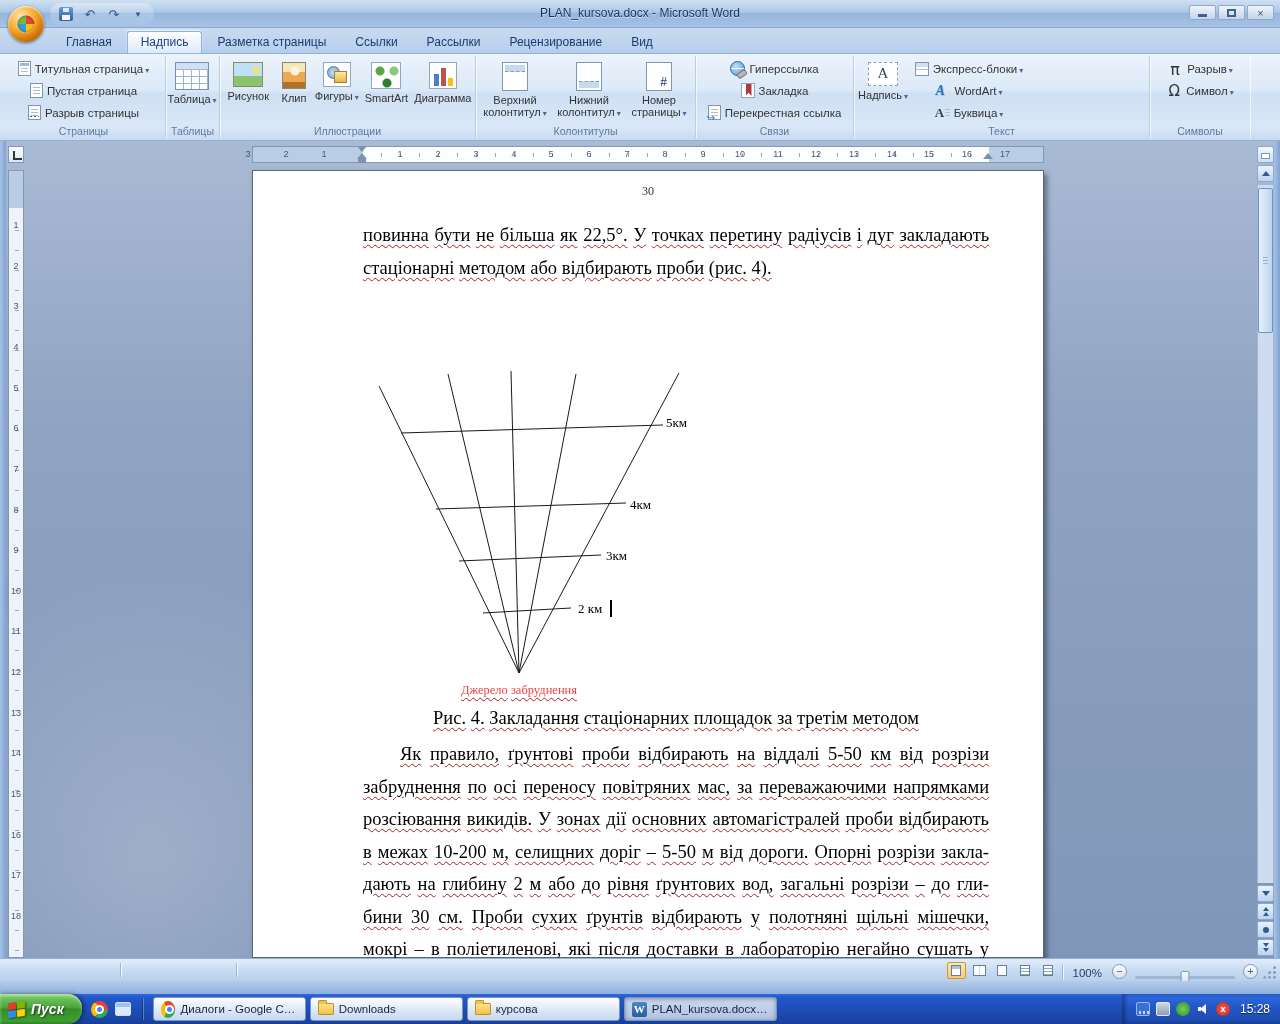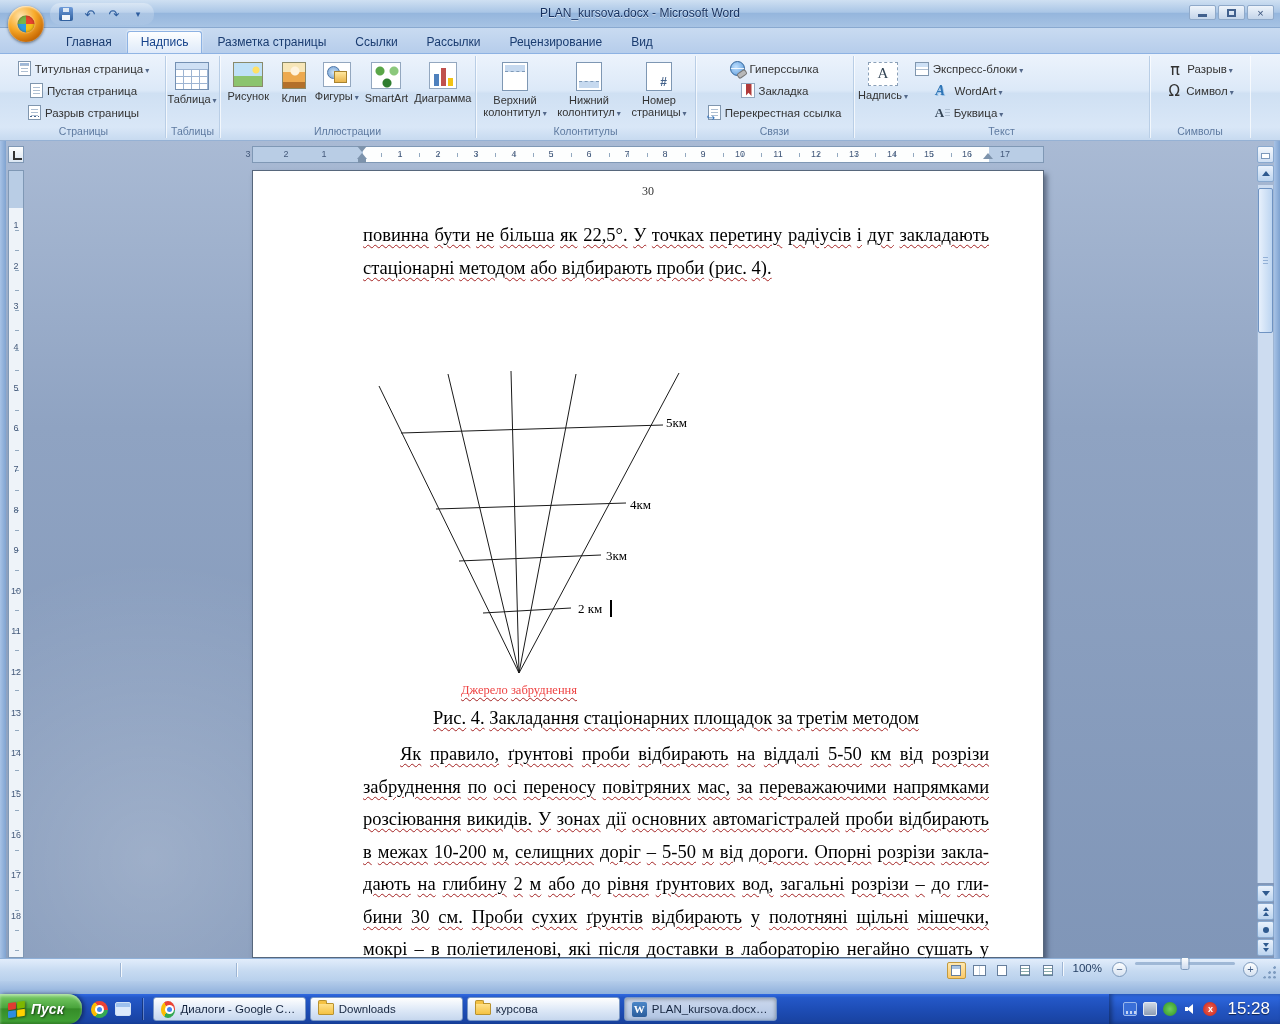--- a/index.html
+++ b/index.html
@@ -207,21 +207,21 @@
   
   .statusbar { position:absolute; left:0; right:0; top:958px; height:23px;
     background:linear-gradient(#e2edfb,#c6daf1 55%,#b8d0ec); border-top:1px solid #8fb0d8;
     display:flex; align-items:center; font-size:11.5px; color:#1f3a5f; }
   .sb-item { padding:0 9px; height:100%; display:flex; align-items:center; gap:5px;margin-top:45px; }
   .sb-sep { width:1px; height:14px; background:#9db5d4; box-shadow:1px 0 0 rgba(255,255,255,.8); }
   .i-book { width:16px; height:12px; background:linear-gradient(#fdfdfd,#e4ebf4); border:1px solid #7b93b3;
     border-radius:1px; position:relative; }
   .i-book::before { content:""; position:absolute; left:50%; top:1px; bottom:1px; width:1px; background:#9db0c8; }
   .i-book::after { content:"×"; position:absolute; right:-4px; top:-6px; color:#c22; font-weight:bold; font-size:11px; }
-  .sb-right { margin-left:auto; display:flex; align-items:flex-start; gap:4px; padding-right:4px; }
+  .sb-right { margin-left:auto; display:flex; align-items:flex-end; gap:4px; padding-right:4px; }
   .vb { width:19px; height:17px; border:1px solid transparent; border-radius:2px; display:flex;
     align-items:center; justify-content:center; }
   .vb.active { background:linear-gradient(#ffe8b0,#fbc969); border-color:#c29a3f; }
   .vb-pg { width:10px; height:11px; background:#fff; border:1px solid #667e9c; }
   .vb-pg.blue-top { background:linear-gradient(#a8c4e4 0 3px,#fff 3px); }
   .vb-pg.book { width:13px; background:linear-gradient(90deg,#fff 48%,#c6d4e4 48% 52%,#fff 52%); }
   .vb-pg.lines { background:repeating-linear-gradient(to bottom,#fff 0 2px,#8aa 2px 3px); }
   .zoom-val { padding:0 6px; }
   .zbtn { width:15px; height:15px; border:1px solid #7d99bb; border-radius:50%;
     background:linear-gradient(#fdfefe,#d6e2f1); color:#44608a; display:flex; align-items:center;
@@ -278,21 +278,21 @@
   .t-kbd { background:#3a6fd8; border:1px solid #9ab8ec;
     background-image:repeating-linear-gradient(to right,rgba(255,255,255,.7) 0 2px,transparent 2px 4px);
     background-size:10px 3px; background-position:2px 8px; background-repeat:no-repeat; }
   .t-gray { background:linear-gradient(#cfd8e4,#8d9cb4); border:1px solid #e3eaf3; }
   .t-green { background:radial-gradient(#6fd05c,#2f8f24); border-radius:50%; }
   .t-vol { background:transparent; position:relative; }
   .t-vol::before { content:""; position:absolute; left:2px; top:5px; width:3px; height:4px; background:#fff; }
   .t-vol::after { content:""; position:absolute; left:4px; top:2px; border-top:5px solid transparent;
     border-bottom:5px solid transparent; border-right:6px solid #fff; }
   .t-red { background:radial-gradient(#f26a5a,#c61f12); border-radius:50%; font-weight:bold; }
-  .clock { color:#fff; font-size:17px; text-shadow:0 1px 1px rgba(0,0,0,.6); padding-left:4px; }
+  .clock { color:#fff; font-size:12px; text-shadow:0 1px 1px rgba(0,0,0,.6); padding-left:4px; }
 </style>
 </head>
 <body>
 
 <div id="screen">
 
   <div class="titlebar">
     <div class="orb"></div>
     <div class="qat">
       <div class="qat-btn">

